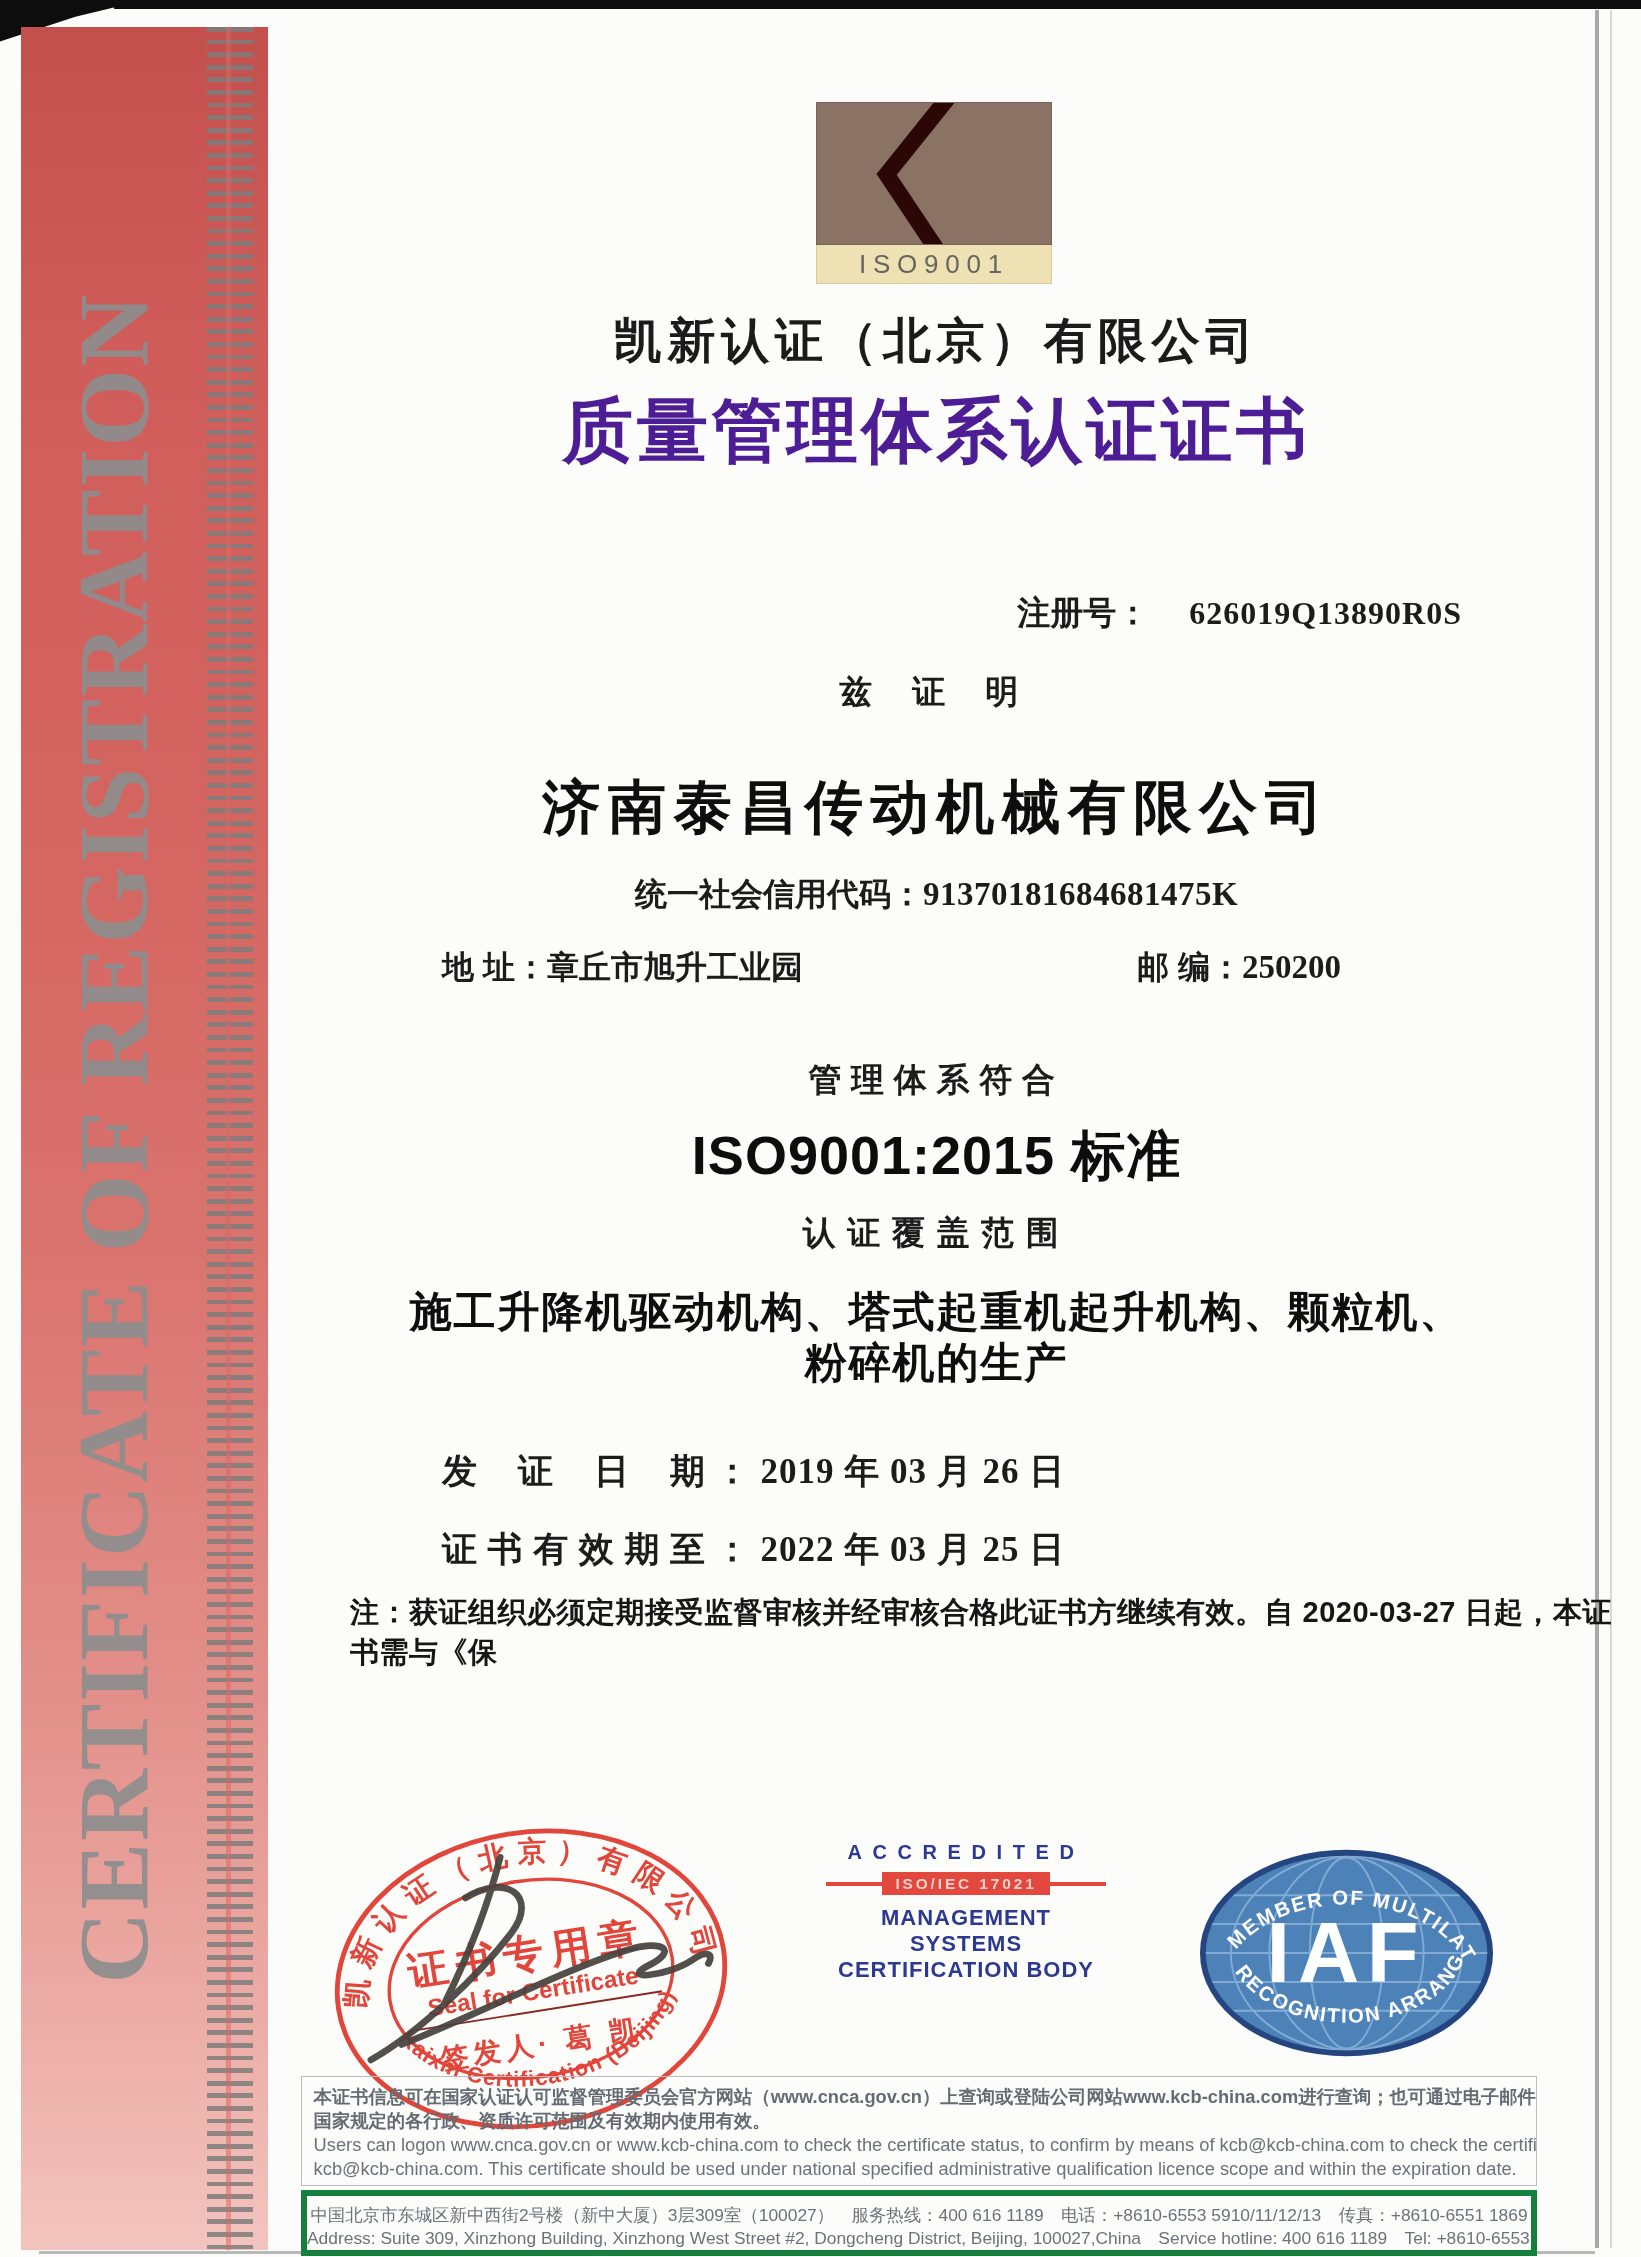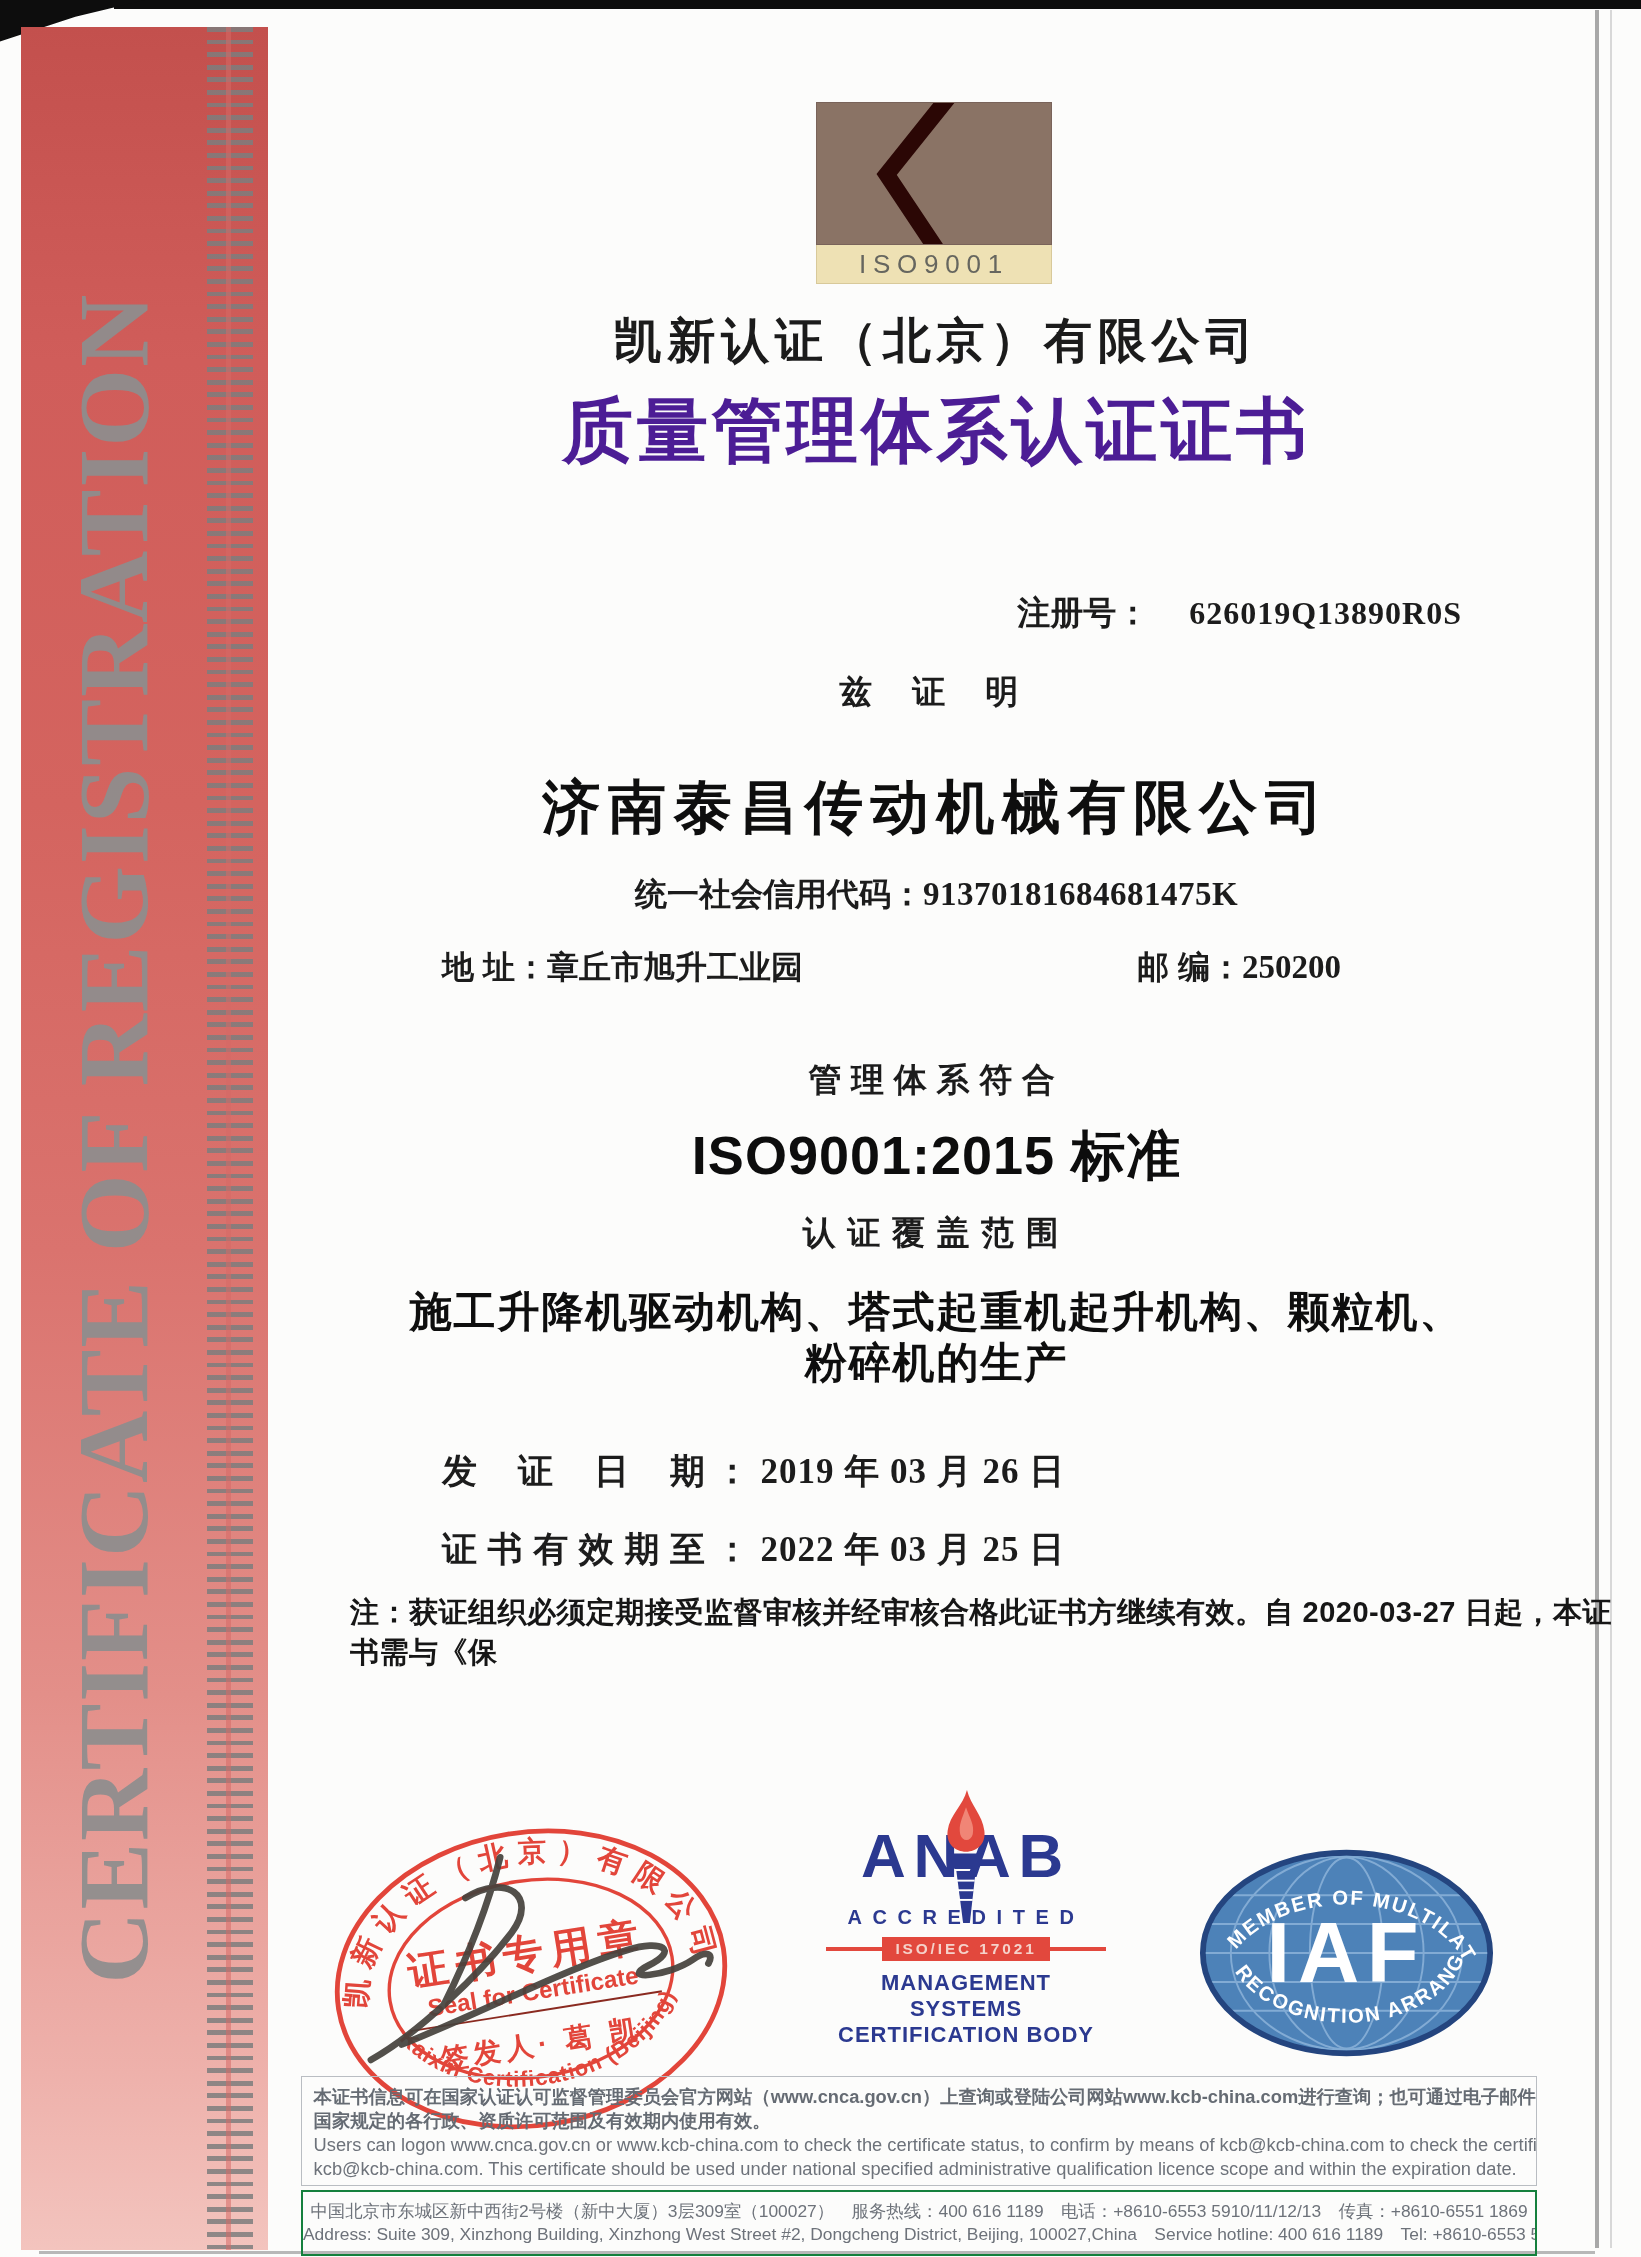--- a/index.html
+++ b/index.html
@@ -94,21 +94,21 @@
 
   
   .fineprint {
     position:absolute; left:301px; top:2076px; width:1236px; height:110px;
     border:1px solid #b9bdc2; padding:7.7px 11.6px 0 11.6px;
     font-size:18.3px; line-height:24px; color:#6d727a; white-space:nowrap; overflow:hidden;
   }
   .fineprint .cn { font-weight:600; color:#656b73; }
   .addrbox {
     position:absolute; left:301px; top:2190px; width:1236px; height:66px;
-    border:2px solid #15803d; padding-top:7.7px; text-align:center;
+    border:6px solid #15803d; padding-top:7.7px; text-align:center;
     font-size:17.4px; line-height:23px; color:#6d727a; white-space:nowrap; overflow:hidden;
   }
 </style>
 </head>
 <body>
 
 <div class="certificate">
 
   <div class="scan-top"></div>
   <div class="scan-corner"></div>
@@ -195,34 +195,20 @@
       </g>
       <g stroke="#45423d" stroke-width="7" fill="none" stroke-linecap="round" opacity=".92">
         <path d="M200,46 C190,86 174,134 142,198"></path>
         <path d="M164,88 C206,62 240,86 212,124 C180,166 116,228 66,256"></path>
         <path d="M98,240 C170,212 266,162 332,142 C368,131 386,142 354,158 C322,174 374,170 400,152 C414,142 422,146 416,156"></path>
       </g>
     </svg>
   </div>
 
   <div class="anab">
-    <div class="anab-name">
-      <span>ANAB</span>
-      <svg class="anab-torch" width="64" height="137" viewBox="0 0 66 142">
-        <path d="M34,2 C30,18 16,28 14,44 C12,58 22,66 33,66 C44,66 54,58 52,44 C50,28 38,18 34,2 Z" fill="#e2483d"></path>
-        <path d="M33,20 C29,32 25,38 27,48 C29,56 38,56 40,48 C42,38 37,32 33,20 Z" fill="#f08576"></path>
-        <path d="M15,68 L51,68 L45,84 L21,84 Z" fill="#2b3990"></path>
-        <path d="M23,86 L43,86 L37,140 L30,140 Z" fill="#2b3990"></path>
-        <g stroke="#ffffff" stroke-width="2">
-          <line x1="23" y1="96" x2="42" y2="96"></line>
-          <line x1="24" y1="106" x2="41" y2="106"></line>
-          <line x1="25" y1="116" x2="40" y2="116"></line>
-        </g>
-      </svg>
-    </div>
     <div class="anab-accredited">ACCREDITED</div>
     <div class="anab-band">
       <div class="rule"></div>
       <div class="chip">ISO/IEC 17021</div>
       <div class="rule"></div>
     </div>
     <div class="anab-l1">MANAGEMENT SYSTEMS</div>
     <div class="anab-l2">CERTIFICATION BODY</div>
   </div>
 

